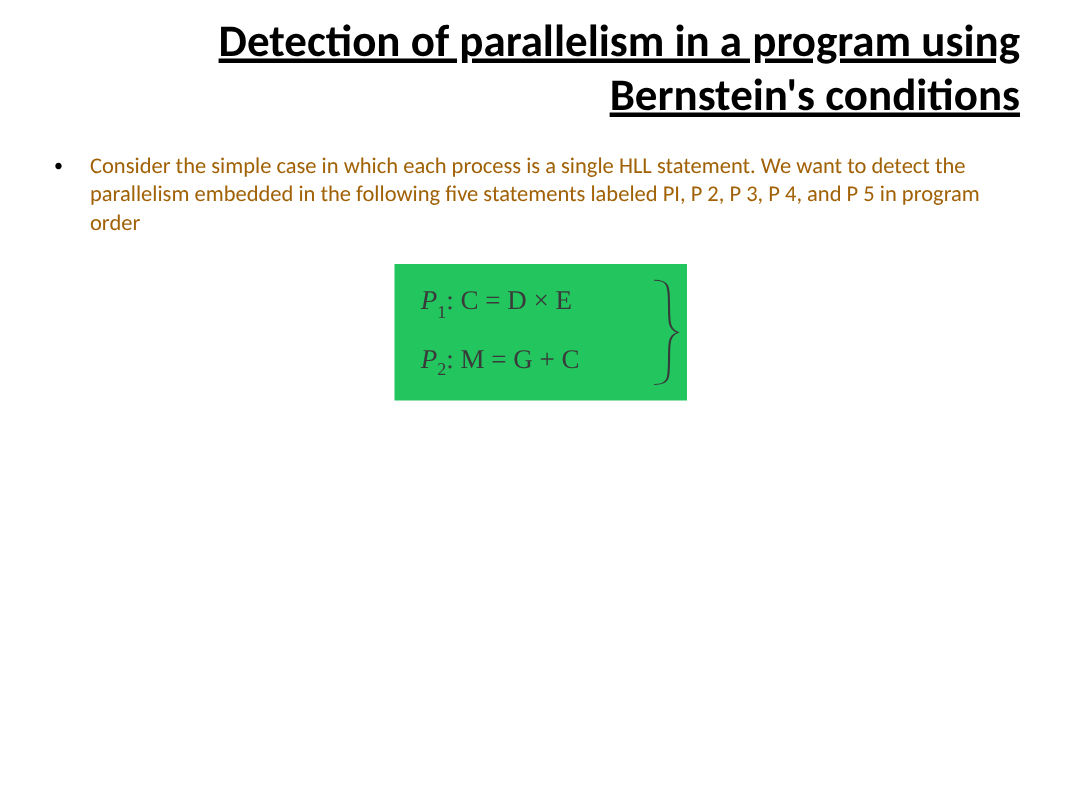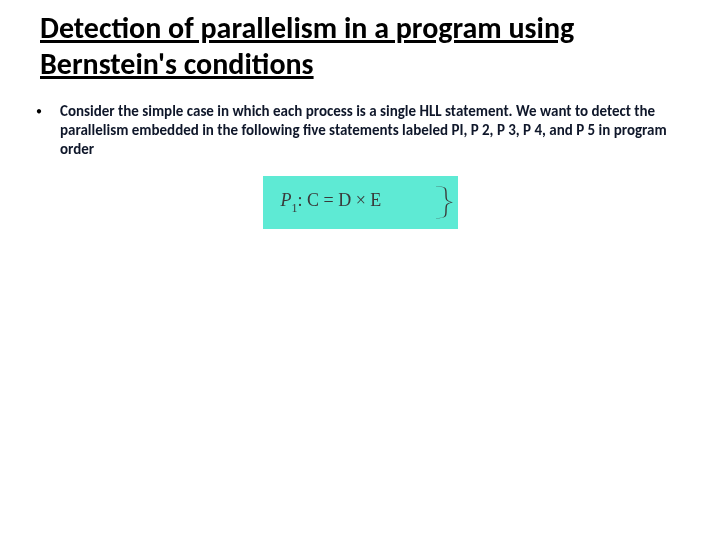--- a/index.html
+++ b/index.html
@@ -5,21 +5,21 @@
   * { margin: 0; padding: 0; box-sizing: border-box; }
   body {
     width: 720px;
     height: 540px;
     background: #ffffff;
     font-family: Calibri, Arial, sans-serif;
     overflow: hidden;
     position: relative;
   }
   .title {
-    text-align: left;
+    text-align: right;
     font-size: 30px;
     font-weight: 700;
     text-decoration: underline;
     color: #000;
     padding: 10px 40px 0 40px;
     line-height: 1.2;
   }
   .body-row {
     display: flex;
     align-items: flex-start;
@@ -27,31 +27,31 @@
   }
   .bullet {
     font-size: 12px;
     color: #000;
     width: 24px;
     flex: 0 0 24px;
     padding-top: 2px;
   }
   .body-text {
     font-size: 15px;
-    font-weight: 700;
-    color: #0f172a;
+    font-weight: 400;
+    color: #a16207;
     line-height: 1.25;
   }
   .equations-wrap {
     display: flex;
     justify-content: center;
     margin-top: 18px;
   }
   .equations-box {
-    background: #5eead4;
+    background: #22c55e;
     width: 195px;
     padding: 14px 8px 14px 18px;
     position: relative;
   }
   .eq-list {
     display: flex;
     flex-direction: column;
     gap: 14px;
   }
   .eq-line {
@@ -80,20 +80,23 @@
   <div class="bullet">•</div>
   <div class="body-text">Consider the simple case in which each process is a single HLL statement. We want to detect the parallelism embedded in the following five statements labeled PI, P 2, P 3, P 4, and P 5 in program order</div>
 </div>
 
 <div class="equations-wrap">
   <div class="equations-box">
     <div class="eq-list">
       <div class="eq-line">
         <i>P</i><sub>1</sub><span>: C = D × E</span>
       </div>
+      <div class="eq-line">
+        <i>P</i><sub>2</sub><span>: M = G + C</span>
+      </div>
     </div>
     <div class="brace">
       <svg viewBox="0 0 22 170" preserveAspectRatio="none">
         <path d="M4,2 C14,2 14,12 14,40 C14,70 14,80 20,85 C14,90 14,100 14,130 C14,158 14,168 4,168" fill="none" stroke="#3a3a3a" stroke-width="1.4"></path>
       </svg>
     </div>
   </div>
 </div>
 
 </body></html>

